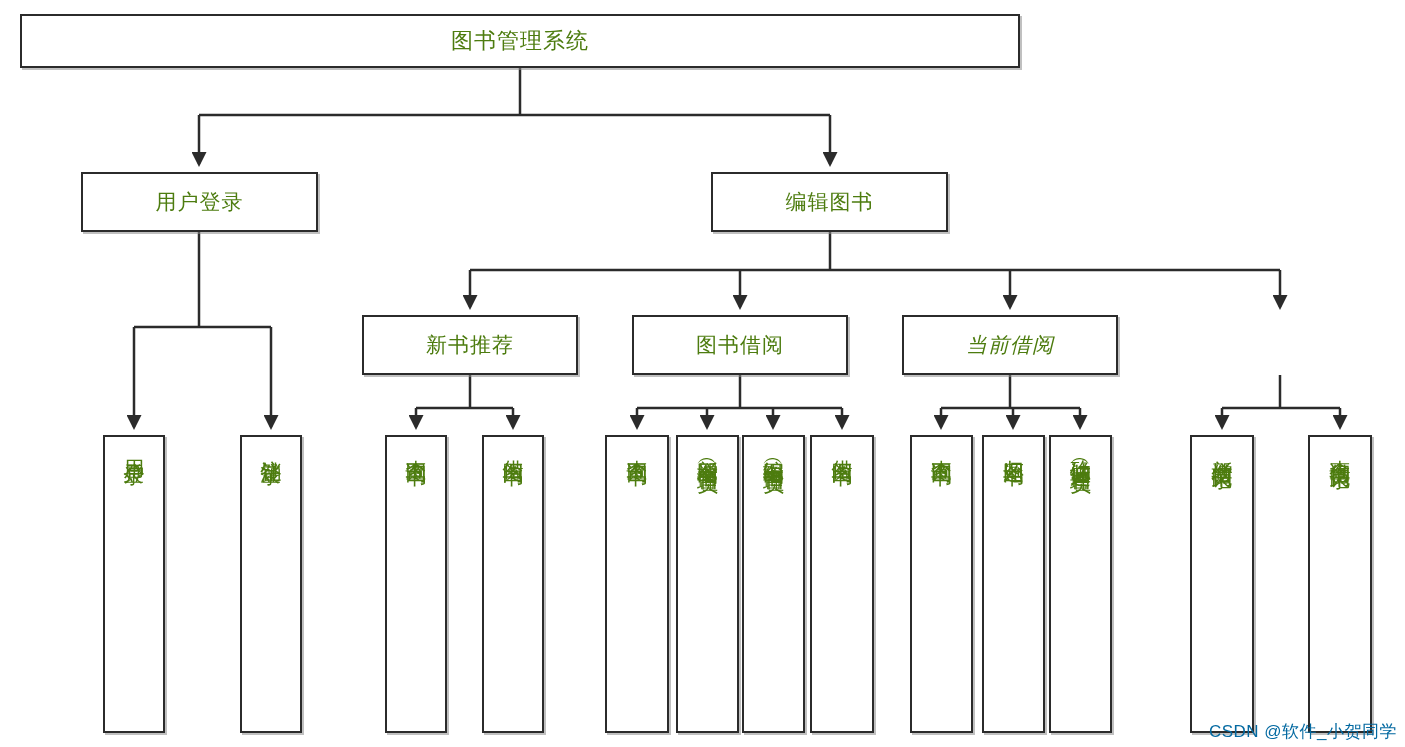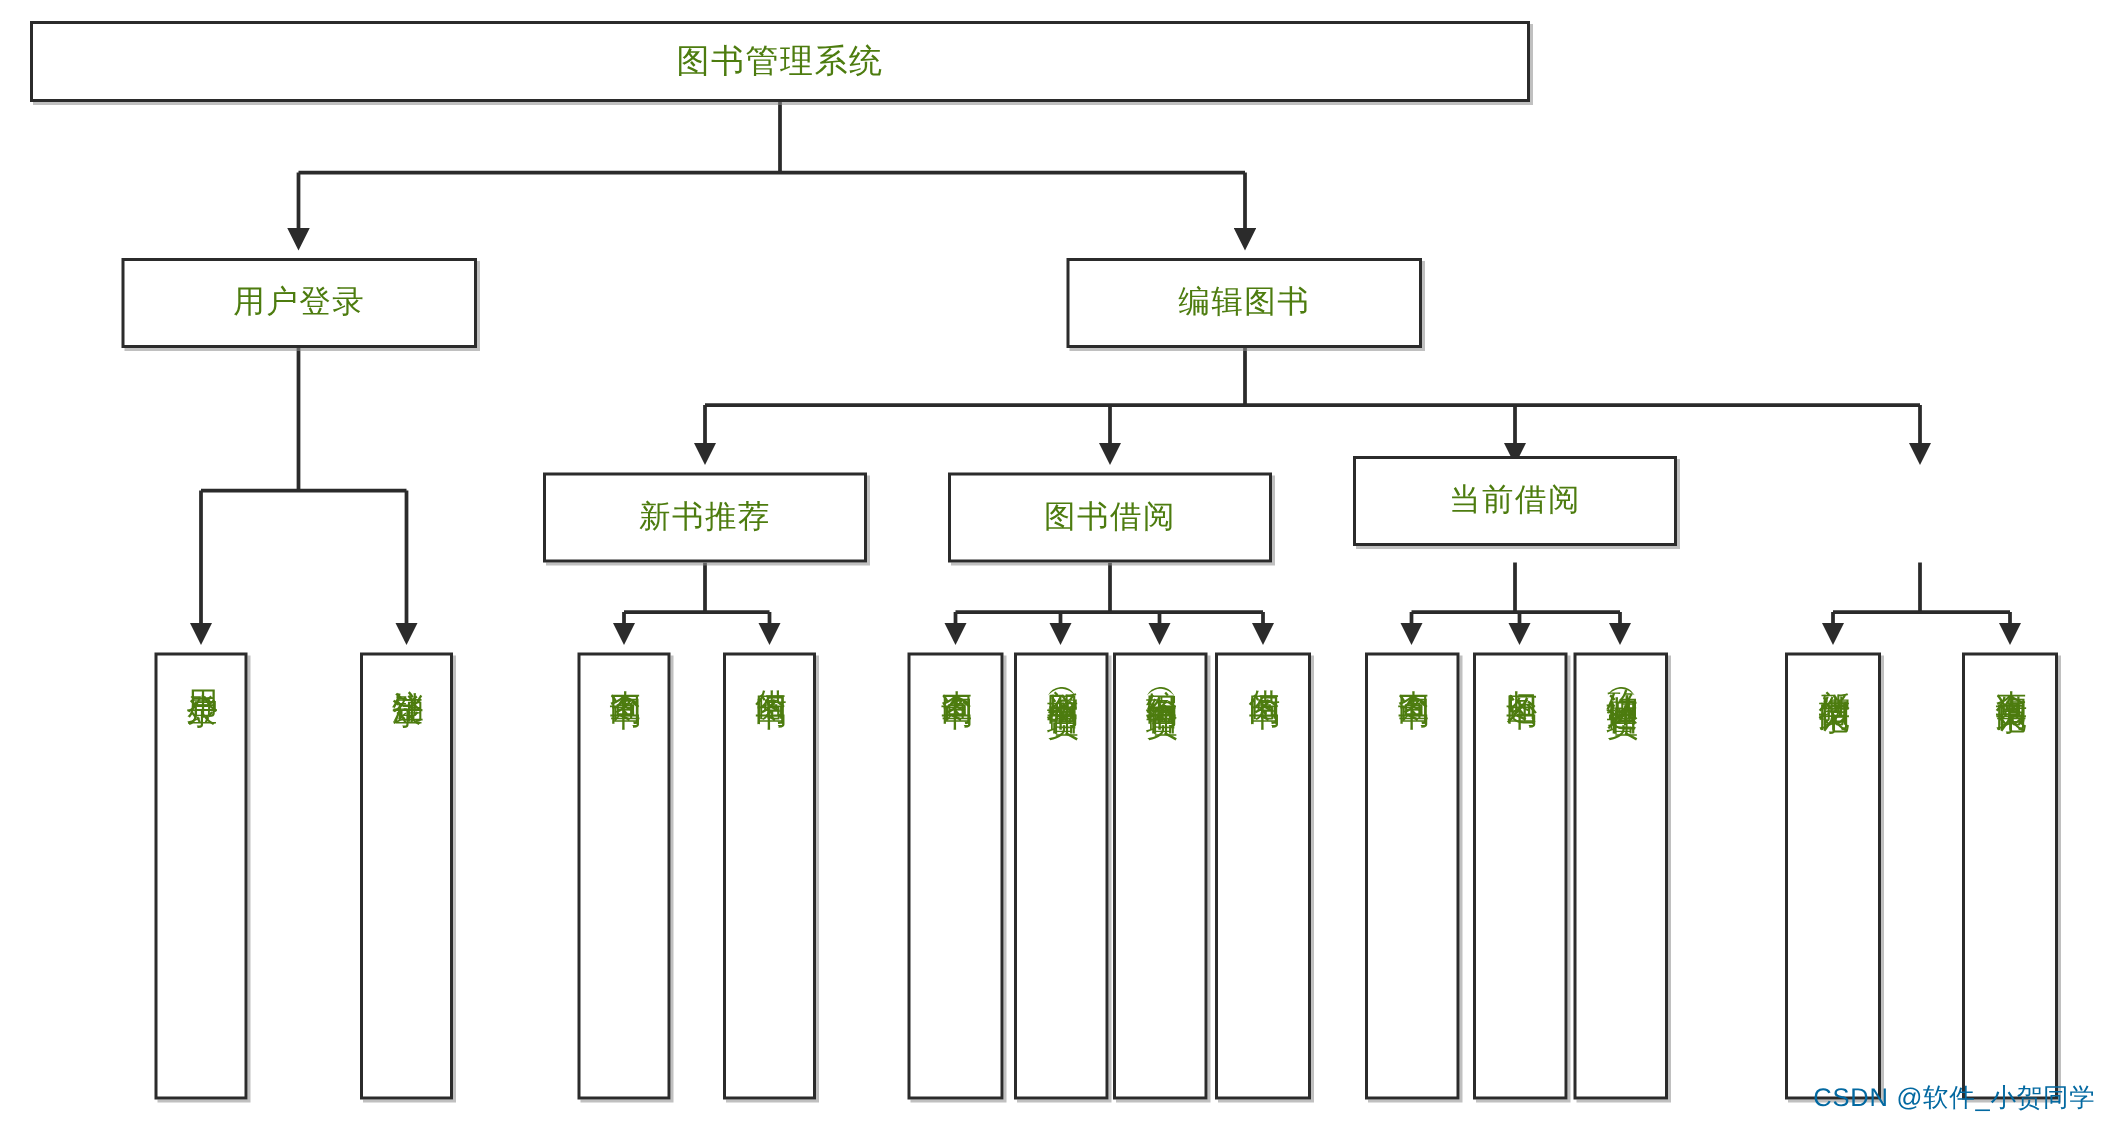--- a/index.html
+++ b/index.html
@@ -146,21 +146,21 @@
   <div class="node" style="left: 711px; top: 172px; width: 237px; height: 60px; border-color: rgb(43, 43, 43); background: rgb(255, 255, 255);">
     <span class="label">编辑图书</span>
   </div>
 
   <div class="node" style="left: 632px; top: 315px; width: 216px; height: 60px; border-color: rgb(43, 43, 43); background: rgb(255, 255, 255);">
     <span class="label">图书借阅</span>
   </div>
   <div class="node" style="left: 362px; top: 315px; width: 216px; height: 60px; border-color: rgb(43, 43, 43); background: rgb(255, 255, 255);">
     <span class="label">新书推荐</span>
   </div>
-  <div class="node" style="left: 902px; top: 304px; width: 216px; height: 60px; border-color: rgb(43, 43, 43); background: rgb(255, 255, 255);">
+  <div class="node" style="left: 902px; top: 315px; width: 216px; height: 60px; border-color: rgb(43, 43, 43); background: rgb(255, 255, 255); font-style: italic;">
     <span class="label">当前借阅</span>
   </div>
 
   <div class="node vertical" style="left: 103px; top: 435px; width: 62px; height: 298px; border-color: rgb(43, 43, 43); background: rgb(255, 255, 255);">
     <span class="label">用户登录</span>
   </div>
   <div class="node vertical" style="left: 240px; top: 435px; width: 62px; height: 298px; border-color: rgb(43, 43, 43); background: rgb(255, 255, 255);">
     <span class="label">注销登录</span>
   </div>
   <div class="node vertical" style="left: 385px; top: 435px; width: 62px; height: 298px; border-color: rgb(43, 43, 43); background: rgb(255, 255, 255);">

